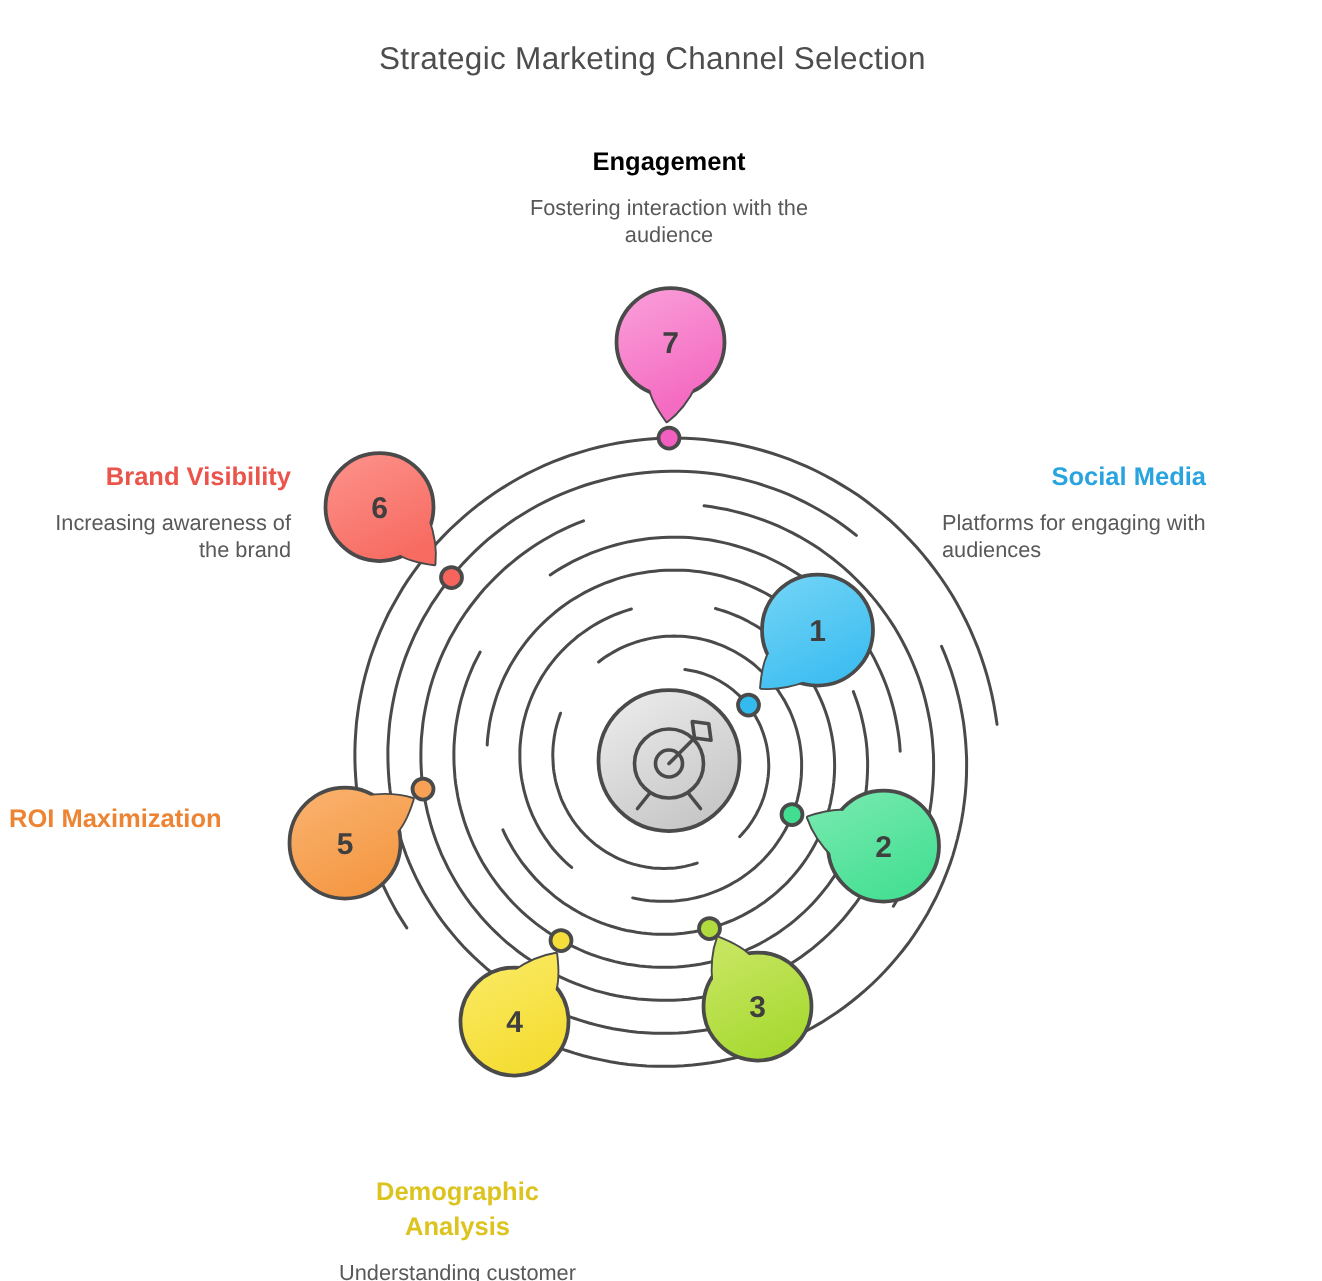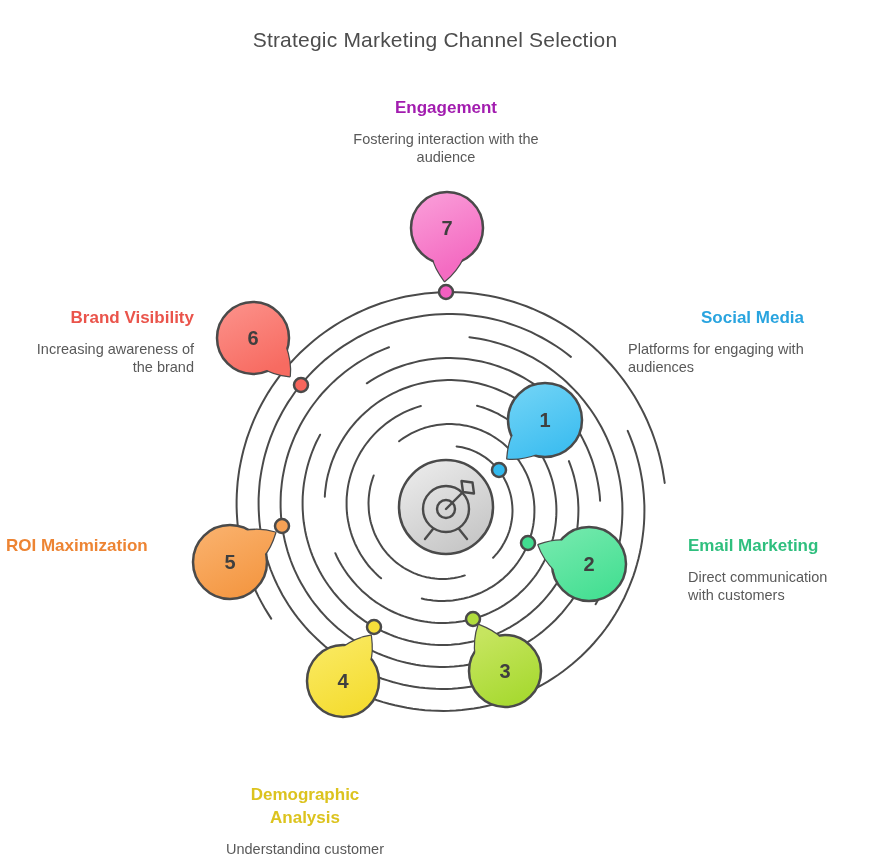--- a/index.html
+++ b/index.html
@@ -138,33 +138,29 @@
         <path d="M463.8,256.4 Q456.1,272.1 444.6,280.9 Q434.3,267.0 433.1,257.9 Z" fill="url(#grad6)" stroke="#4a4a4a" stroke-width="2.5" stroke-linejoin="round"></path>
         <circle cx="447" cy="228" r="36" fill="url(#grad6)" stroke="#4a4a4a" stroke-width="2.5"></circle>
         <path d="M463.8,256.4 Q456.1,272.1 444.6,280.9 Q434.3,267.0 433.1,257.9 Z" fill="url(#grad6)" stroke="none"></path>
         <text x="447" y="235" text-anchor="middle" font-size="20" font-weight="700" fill="#3f3f3f">7</text>
       </g>
     </svg>
 
   <div class="page-title" style="color: rgb(77, 77, 77);">Strategic Marketing Channel Selection</div>
 
   <div class="step-label s7">
-    <h3 class="step-heading" style="color: #a21caf;">Engagement</h3>
+    <h3 class="step-heading" style="color: #000000;">Engagement</h3>
     <p class="step-desc">Fostering interaction with the audience</p>
   </div>
 
   <div class="step-label s1">
     <h3 class="step-heading" style="color: rgb(41, 164, 223); text-align: right;">Social Media</h3>
     <p class="step-desc">Platforms for engaging with audiences</p>
   </div>
 
-  <div class="step-label s2">
-    <h3 class="step-heading" style="color: rgb(47, 191, 126);">Email Marketing</h3>
-    <p class="step-desc">Direct communication with customers</p>
-  </div>
 
 
   <div class="step-label s4">
     <h3 class="step-heading" style="color: rgb(220, 195, 30);">Demographic Analysis</h3>
     <p class="step-desc">Understanding customer characteristics</p>
   </div>
 
   <div class="step-label s5">
     <h3 class="step-heading" style="color: rgb(237, 132, 51);">ROI Maximization</h3>
   </div>

